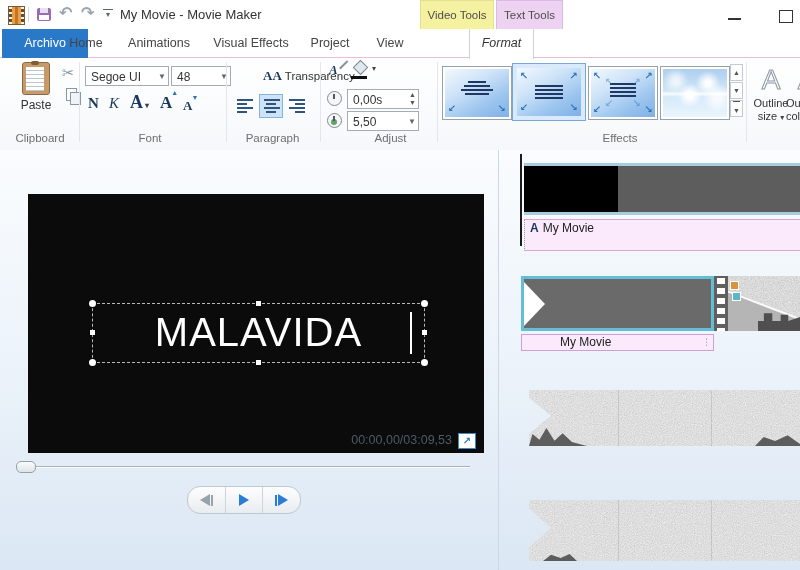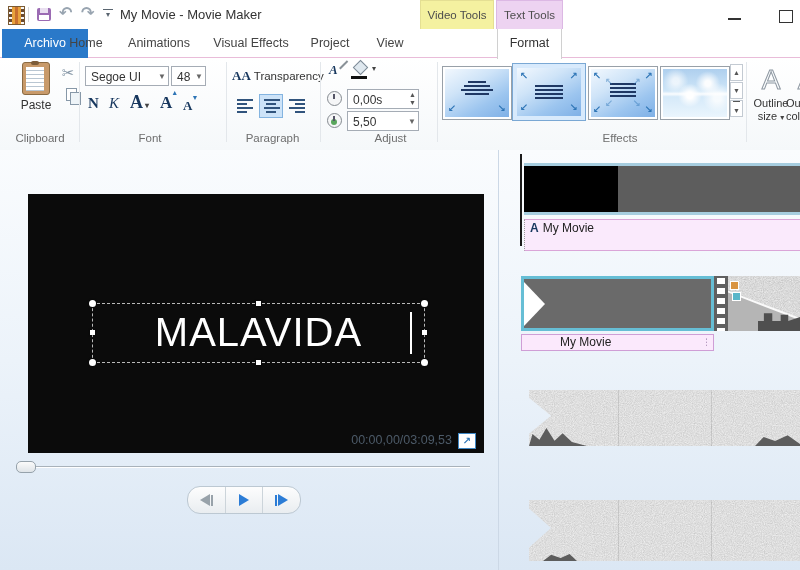--- a/index.html
+++ b/index.html
@@ -23,21 +23,21 @@
   .qat-caret{left:103px;top:9px;width:10px;border-top:1.5px solid #5a6570;color:#5a6570;font-size:8px;line-height:9px;text-align:center;}
   .ctx-hdr{top:0;height:28px;line-height:28px;text-align:center;font-size:11.5px;color:#4d4d4d;}
   .ctx-video{left:420px;width:72px;background:#f4f1a0;border:1px solid #e4df93;border-bottom:none;}
   .ctx-text {left:496px;width:65px;background:#edd3f1;border:1px solid #dcb8e4;border-bottom:none;}
   .win-min{left:728px;top:18px;width:13px;height:2px;background:#333;}
   .win-max{left:779px;top:10px;width:12px;height:11px;border:1.5px solid #333;background:#fff;}
   
   .tabrow{left:0;top:29px;width:800px;height:28px;background:#fff;border-bottom:1.5px solid #e9bcd9;}
   .tab{position:absolute;top:0;height:44px;line-height:28px;text-align:center;font-size:12.5px;color:#444;}
   .tab-archivo{left:2px;width:86px;background:#2a79c9;color:#fff;}
-  .tab-format{left:497px;width:63px;background:#fff;border-left:1px solid #d0d0d0;border-right:1px solid #d0d0d0;height:30px;z-index:2;color:#333;}
+  .tab-format{left:469px;width:63px;background:#fff;border-left:1px solid #d0d0d0;border-right:1px solid #d0d0d0;height:30px;z-index:2;color:#333;font-style:italic;}
   
   .ribbon{left:0;top:58px;width:800px;height:92px;background:linear-gradient(#ffffff,#f5f8fa);border-bottom:1px solid #d5dde5;}
   .grp-label{position:absolute;top:74px;font-size:11.5px;color:#6e6e6e;text-align:center;}
   .grp-sep{position:absolute;top:4px;width:1px;height:80px;background:#e3e7eb;}
   .navy{color:#17375e;}
   .combo{position:absolute;height:20px;background:#fff;border:1px solid #a5acb5;font-size:12px;color:#333;line-height:20px;padding-left:5px;box-sizing:border-box;}
   .combo .dd{position:absolute;right:2px;top:0;color:#666;font-size:8px;line-height:20px;}
   .paste-btn{left:10px;top:4px;width:52px;height:60px;text-align:center;}
   .clip-icon{position:relative;margin:0 auto;width:26px;height:31px;background:#c89a6a;border:1px solid #8a6a42;border-radius:3px;}
   .clip-icon .pad{position:absolute;left:3px;top:4px;width:18px;height:24px;background:#fff;
@@ -181,39 +181,39 @@
     <div class="abs scissors">✂</div>
     <div class="abs copy-icon">
         <i></i>
       </div>
     <div class="grp-label" style="left:0;width:80px;">Clipboard</div>
     <div class="grp-sep" style="left:79px;"></div>
 
     <div class="combo" style="left:85px;top:8px;width:84px;">
       <span>Segoe UI</span><span class="dd">▼</span>
     </div>
-    <div class="combo" style="left:171px;top:8px;width:35px;">
+    <div class="combo" style="left:171px;top:8px;width:60px;">
       <span>48</span><span class="dd">▼</span>
     </div>
     <div class="fbtn navy" style="left:88px;top:37px;font-size:15px;font-family:'Liberation Serif',serif;">N</div>
     <div class="fbtn navy" style="left:109px;top:37px;font-size:15px;font-family:'Liberation Serif',serif;font-style:italic;font-weight:normal;">K</div>
     <div class="fbtn navy" style="left:130px;top:34px;font-size:18px;font-family:'Liberation Serif',serif;">
       <span>A</span><span class="dd8"> ▾</span>
     </div>
     <div class="fbtn navy" style="left:160px;top:35px;font-size:17px;font-family:'Liberation Serif',serif;">
       <span>A</span><span style="position:absolute;top:-4px;right:-6px;font-size:7px;color:#2e75b6;">▲</span>
     </div>
     <div class="fbtn navy" style="left:183px;top:40px;font-size:13px;font-family:'Liberation Serif',serif;">
       <span>A</span><span style="position:absolute;top:-4px;right:-6px;font-size:7px;color:#2e75b6;">▼</span>
     </div>
     <div class="grp-label" style="left:80px;width:140px;">Font</div>
     <div class="grp-sep" style="left:226px;"></div>
 
     <div class="abs" style="left:232px;top:10px;font-size:11.5px;color:#333;">
-      <b class="navy" style="font-size:13px;font-family:'Liberation Serif',serif;">AA</b>
+      <b class="navy" style="font-size:13px;font-family:'Liberation Serif',serif;margin-left:31px;">AA</b>
       <span>Transparency</span>
     </div>
     <div class="align-btn" style="left:233px;top:36px;">
       <span style="width:16px;"></span>
         <span style="width:10px;"></span>
         <span style="width:16px;"></span>
         <span style="width:10px;"></span>
     </div>
     <div class="align-btn align-sel" style="left:259px;top:36px;">
       <span style="width:16px;margin:0 auto;"></span>

